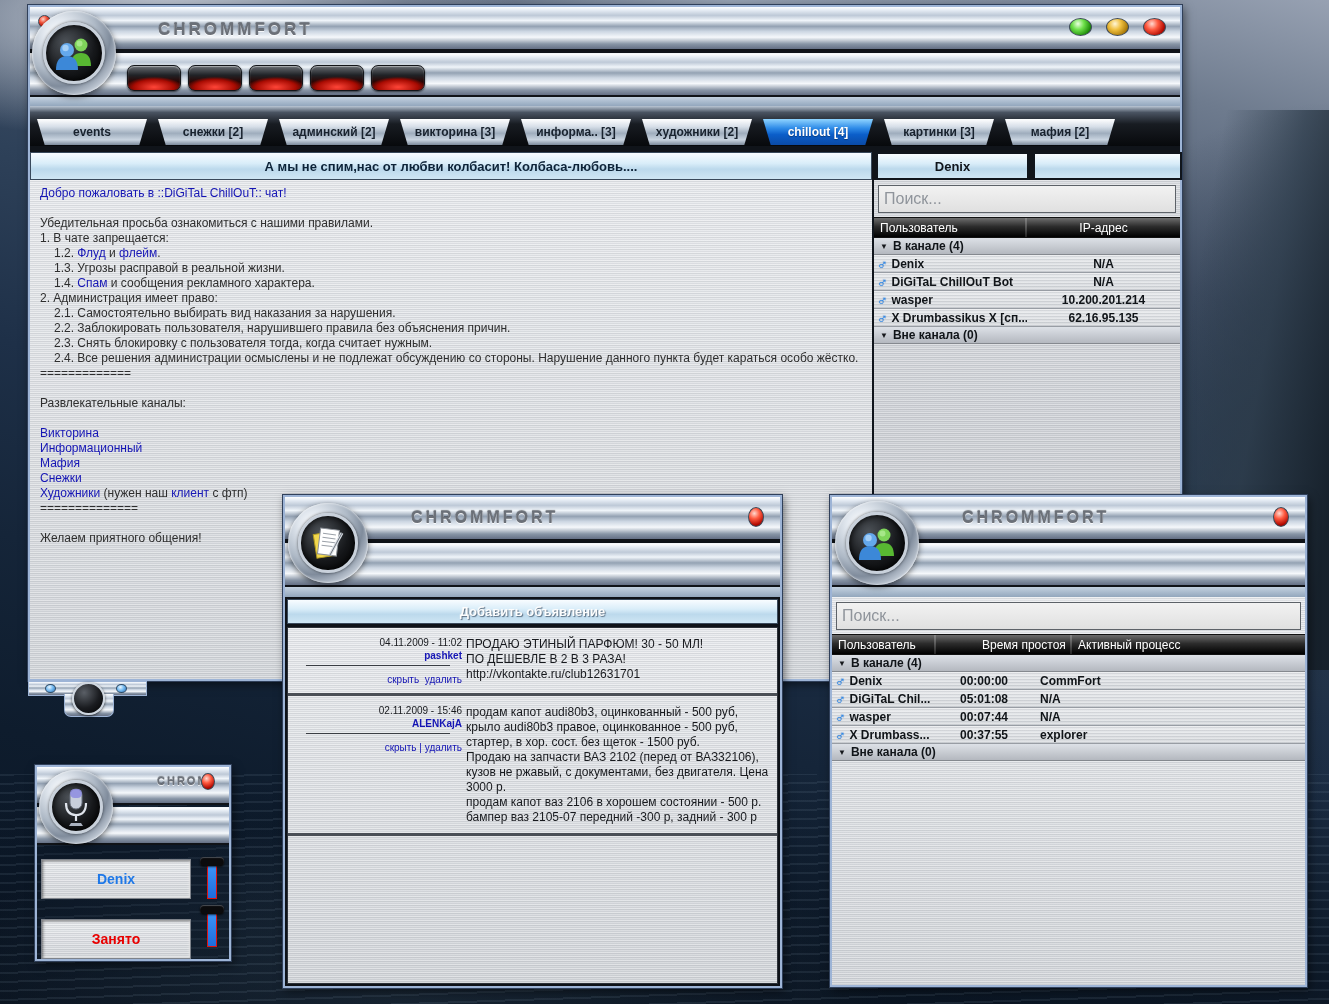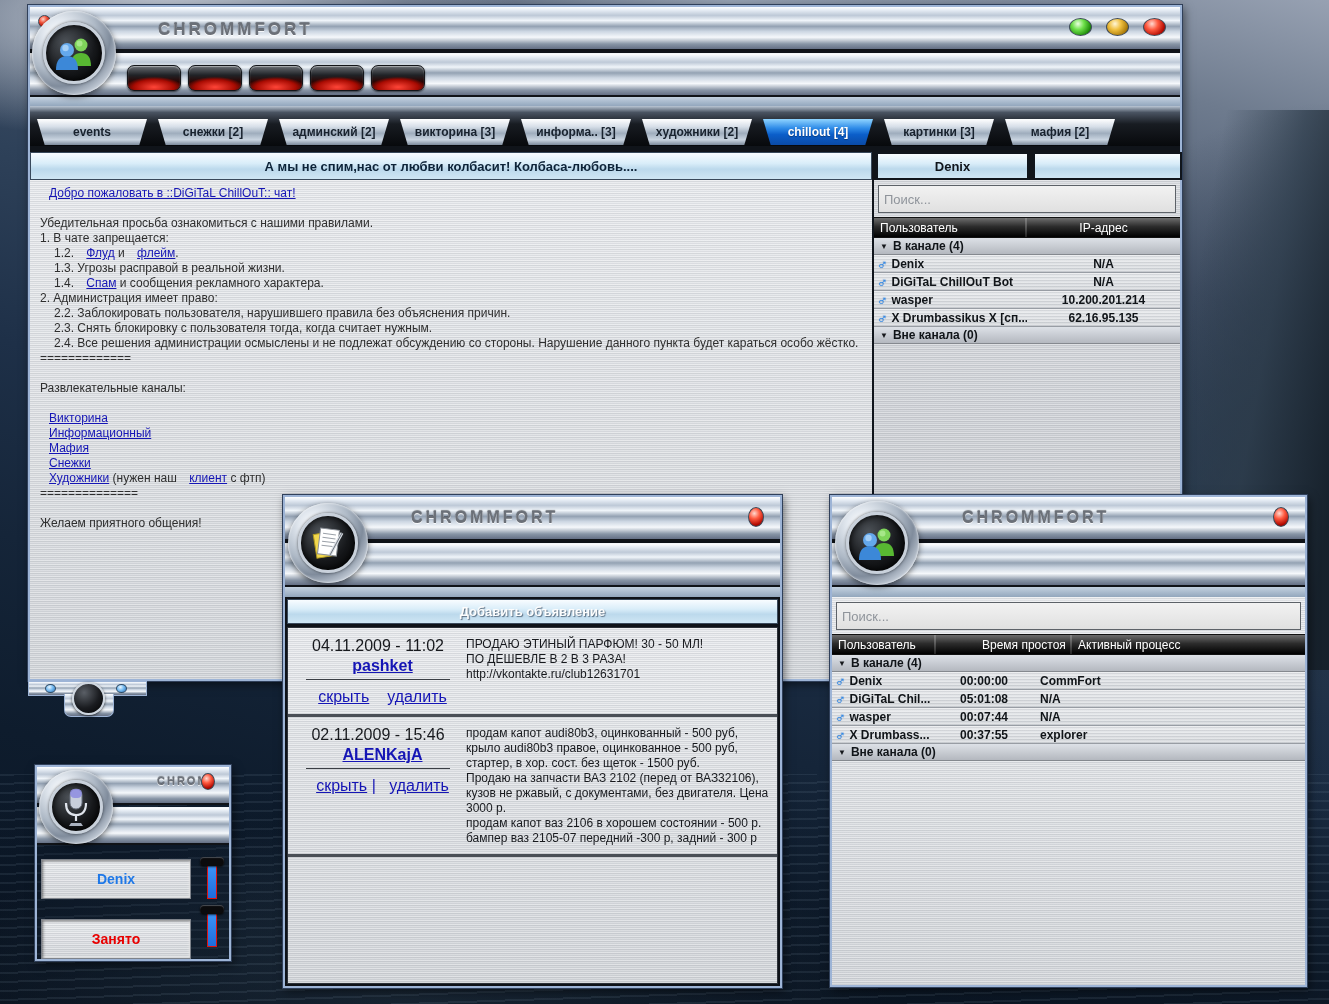--- a/index.html
+++ b/index.html
@@ -73,24 +73,24 @@
   .banner-title{font-family:"DejaVu Sans Mono",monospace;font-weight:bold;font-size:21px;letter-spacing:2px;
     color:rgba(255,255,255,.96);white-space:nowrap;}
   .banner-row{display:flex;align-items:center;gap:8px;margin-top:3px;}
   .banner-logo{width:26px;height:32px;border:3px solid #fff;border-radius:4px;display:flex;align-items:center;justify-content:center;
     font-family:"DejaVu Sans Mono",monospace;font-weight:bold;font-size:19px;color:#fff;}
   .banner-sub{font-family:"DejaVu Sans Mono",monospace;font-weight:bold;font-size:11.5px;letter-spacing:.5px;color:#fff;white-space:nowrap;}
 
   #chat-lines{font-size:12px;line-height:15px;color:#2e2e2e;}
   .chat-line{white-space:nowrap;}
   .chat-line.indent{padding-left:14px;}
-  .chat-link,.act-link,.entry-author{color:#1515b5;text-decoration:underline;cursor:pointer;margin-left:9px;}
+  .chat-link,.act-link,.entry-author{color:#1515b5;cursor:pointer;}
 
   .search{display:block;width:calc(100% - 8px);margin:5px 4px 4px 4px;height:28px;border:1px solid #5d6268;
-    background:linear-gradient(180deg,#f2f2f2,#e0e0e0);font-family:"Liberation Sans",sans-serif;font-size:13px;color:#444;padding:12px 5px;}
+    background:linear-gradient(180deg,#f2f2f2,#e0e0e0);font-family:"Liberation Sans",sans-serif;font-size:16px;color:#444;padding:12px 5px;}
   .search::placeholder{color:#8f949b;}
   .thead{display:flex;height:21px;background:linear-gradient(180deg,#6d6d6d 0%,#2c2c2c 45%,#000 100%);
     border-top:1px solid #111;border-bottom:1px solid #111;color:#fff;font-size:12px;align-items:center;}
   .hcell{padding:0 6px;white-space:nowrap;overflow:hidden;}
   .hsep{width:2px;align-self:stretch;background:linear-gradient(180deg,#888,#222);}
   .group-row{display:flex;align-items:center;height:17px;font-size:12px;font-weight:bold;color:#101418;
     background:linear-gradient(180deg,#dde1e7,#b4b8bf);border-bottom:1px solid #85898f;cursor:pointer;}
   .tri{font-size:8px;margin:0 5px 0 6px;color:#16181c;}
   .user-row{display:flex;align-items:center;height:18px;font-size:12px;font-weight:bold;color:#101418;
     border-bottom:1px solid #989da4;cursor:pointer;
@@ -118,21 +118,21 @@
 
   
   #bb-win{left:283px;top:495px;width:499px;height:493px;background:#0e1218;}
   #bb-band1{top:0;height:44px;border-bottom:2px solid #101318;}
   #bb-band2{top:46px;height:44px;border-top:1px solid #f4f7fa;border-bottom:2px solid #101318;}
   #bb-sky{position:absolute;left:0;right:0;top:90px;height:10px;background:linear-gradient(180deg,#c3d1e0,#93a7bd);}
   #bb-addbar{position:absolute;left:2px;right:2px;top:102px;height:25px;display:flex;align-items:center;justify-content:center;
     font-size:13px;font-weight:bold;color:#fdfdfd;text-shadow:1px 1px 1px #5a6d80;}
   #bb-entries{position:absolute;left:2px;right:2px;top:130px;bottom:2px;border:1px solid #2c3138;overflow:hidden;}
   .entry{display:flex;border-bottom:3px solid #4a4f56;padding:9px 8px 8px 6px;}
-  .entry-left{flex:0 0 168px;text-align:center;font-size:16px;color:#17191d;}
+  .entry-left{flex:0 0 168px;text-align:right;font-size:10px;color:#17191d;}
   .entry-date{margin-bottom:2px;}
   .entry-author{display:block;font-weight:bold;margin-bottom:4px;}
   .entry-hr{border-top:1px solid #3a3e44;margin:2px 12px 8px 12px;}
   .act-sep{color:#1515b5;white-space:pre;}
   .entry-text{flex:1;font-size:12px;line-height:15px;color:#17191d;white-space:pre-line;padding-left:4px;}
 
   
   #pr-win{left:830px;top:495px;width:477px;height:492px;background:#0e1218;}
   #pr-band1{top:0;height:44px;border-bottom:2px solid #101318;}
   #pr-band2{top:46px;height:44px;border-top:1px solid #f4f7fa;border-bottom:2px solid #101318;}
@@ -212,20 +212,21 @@
   <div class="metal" id="mw-chat">
     <div id="chat-lines">
           <div class="chat-line"><a class="chat-link">Добро пожаловать в  ::DiGiTaL ChillOuT:: чат!</a></div>
           <div class="chat-line">&nbsp;</div>
           <div class="chat-line"><span>Убедительная просьба ознакомиться с нашими правилами.</span></div>
           <div class="chat-line"><span>1. В чате запрещается:</span></div>
           <div class="chat-line indent"><span>1.2. </span><a class="chat-link">Флуд</a><span> и </span><a class="chat-link">флейм</a><span>.</span></div>
           <div class="chat-line indent"><span>1.3. Угрозы расправой в реальной жизни.</span></div>
           <div class="chat-line indent"><span>1.4. </span><a class="chat-link">Спам</a><span> и сообщения рекламного характера.</span></div>
           <div class="chat-line"><span>2. Администрация имеет право:</span></div>
+          <div class="chat-line indent"><span>2.1. Самостоятельно выбирать вид наказания за нарушения.</span></div>
           <div class="chat-line indent"><span>2.2. Заблокировать пользователя, нарушившего правила без объяснения причин.</span></div>
           <div class="chat-line indent"><span>2.3. Снять блокировку с пользователя тогда, когда считает нужным.</span></div>
           <div class="chat-line indent"><span>2.4. Все решения администрации осмыслены и не подлежат обсуждению со стороны. Нарушение данного пункта будет караться особо жёстко.</span></div>
           <div class="chat-line"><span>=============</span></div>
           <div class="chat-line">&nbsp;</div>
           <div class="chat-line"><span>Развлекательные каналы:</span></div>
           <div class="chat-line">&nbsp;</div>
           <div class="chat-line"><a class="chat-link">Викторина</a></div>
           <div class="chat-line"><a class="chat-link">Информационный</a></div>
           <div class="chat-line"><a class="chat-link">Мафия</a></div>

